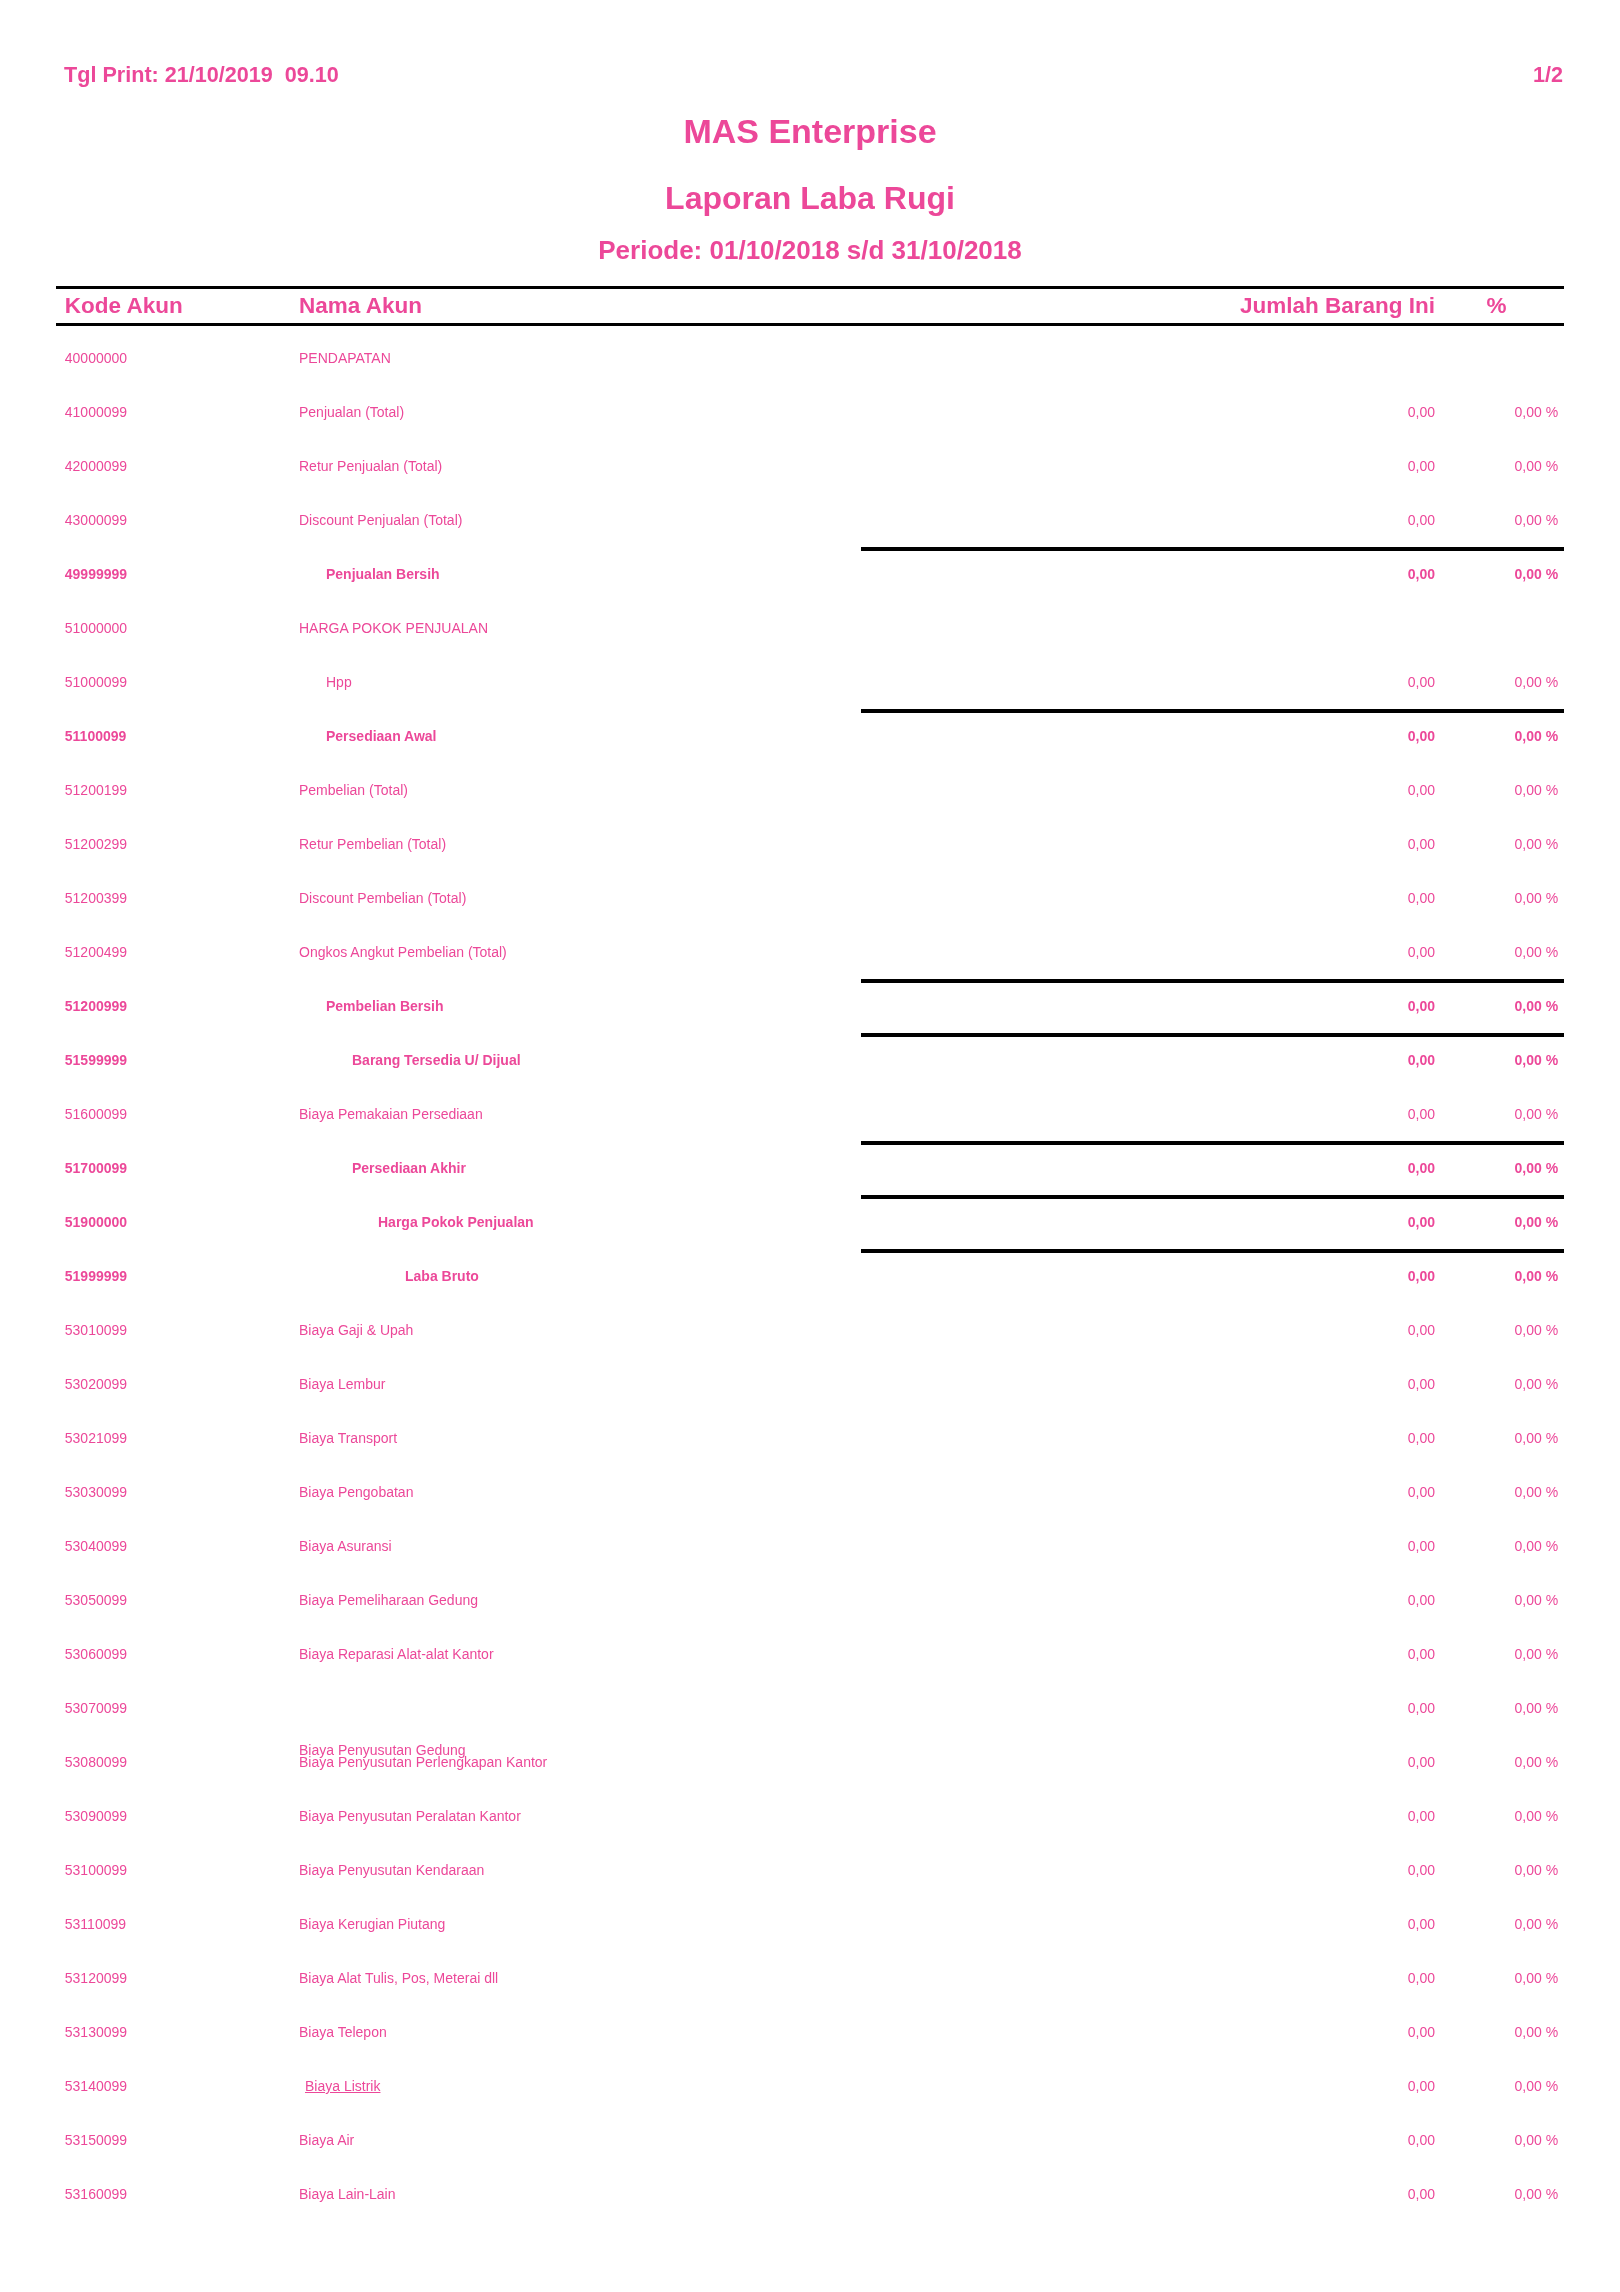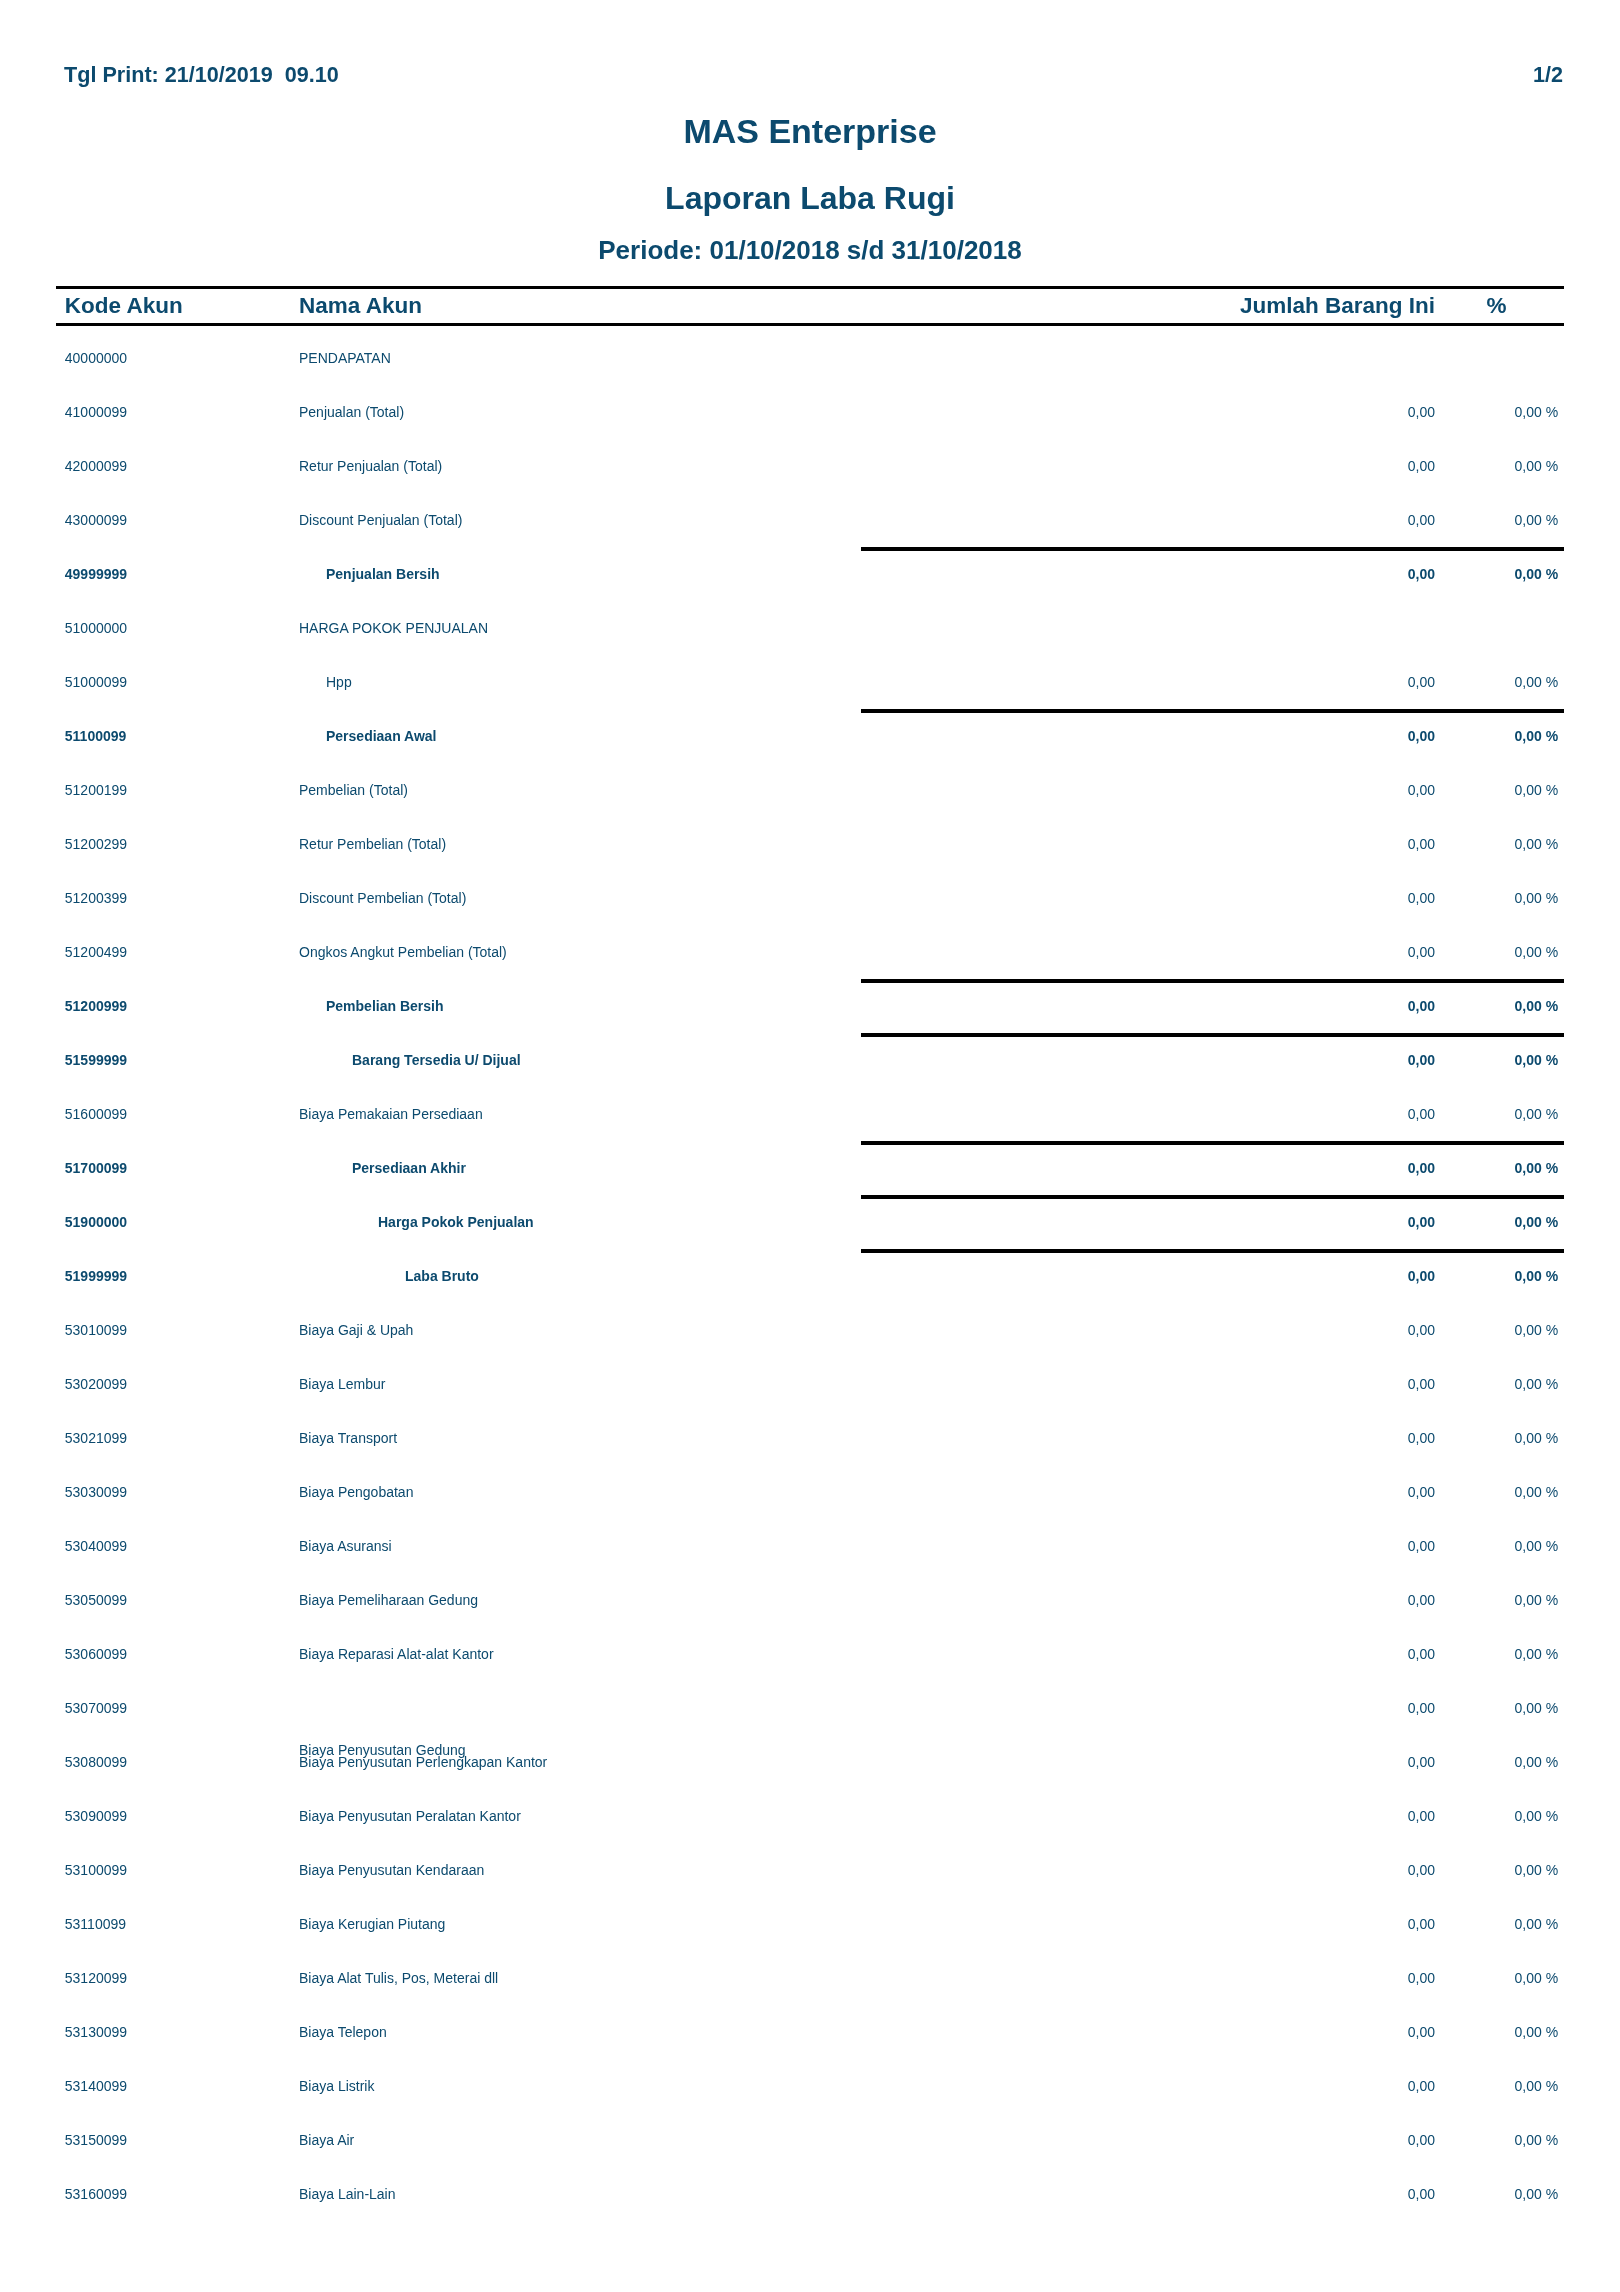--- a/index.html
+++ b/index.html
@@ -1,21 +1,21 @@
 <!DOCTYPE html>
 <html><head>
 <meta charset="utf-8">
 <style>
   html,body { margin:0; padding:0; background:#888; }
   .page {
     position: relative;
     width: 1620px; height: 2293px;
     background: #ffffff;
     font-family: "Liberation Sans", sans-serif;
-    color: #0c4a6e;
+    color: #ec4899;
     overflow: hidden;
     margin: 0 auto;
   }
   .print-label {
     position: absolute; left: 64px; top: 61px;
     font-size: 21.6px; font-weight: bold; line-height: 27.4px; white-space: pre;
   }
   .page-number {
     position: absolute; right: 57px; top: 61px;
     font-size: 21.6px; font-weight: bold; line-height: 27.4px;
@@ -269,21 +269,21 @@
       <span class="cell-pct">0,00 %</span>
     </div>
       <div class="row">
       <span class="cell-code">53130099</span>
       <span class="cell-name" style="left: 243px;">Biaya Telepon</span>
       <span class="cell-amount">0,00</span>
       <span class="cell-pct">0,00 %</span>
     </div>
       <div class="row">
       <span class="cell-code">53140099</span>
-      <span class="cell-name" style="left: 243px;">Biaya Listrik</span>
+      <span class="cell-name" style="left: 249px; text-decoration: underline;">Biaya Listrik</span>
       <span class="cell-amount">0,00</span>
       <span class="cell-pct">0,00 %</span>
     </div>
       <div class="row">
       <span class="cell-code">53150099</span>
       <span class="cell-name" style="left: 243px;">Biaya Air</span>
       <span class="cell-amount">0,00</span>
       <span class="cell-pct">0,00 %</span>
     </div>
       <div class="row">

